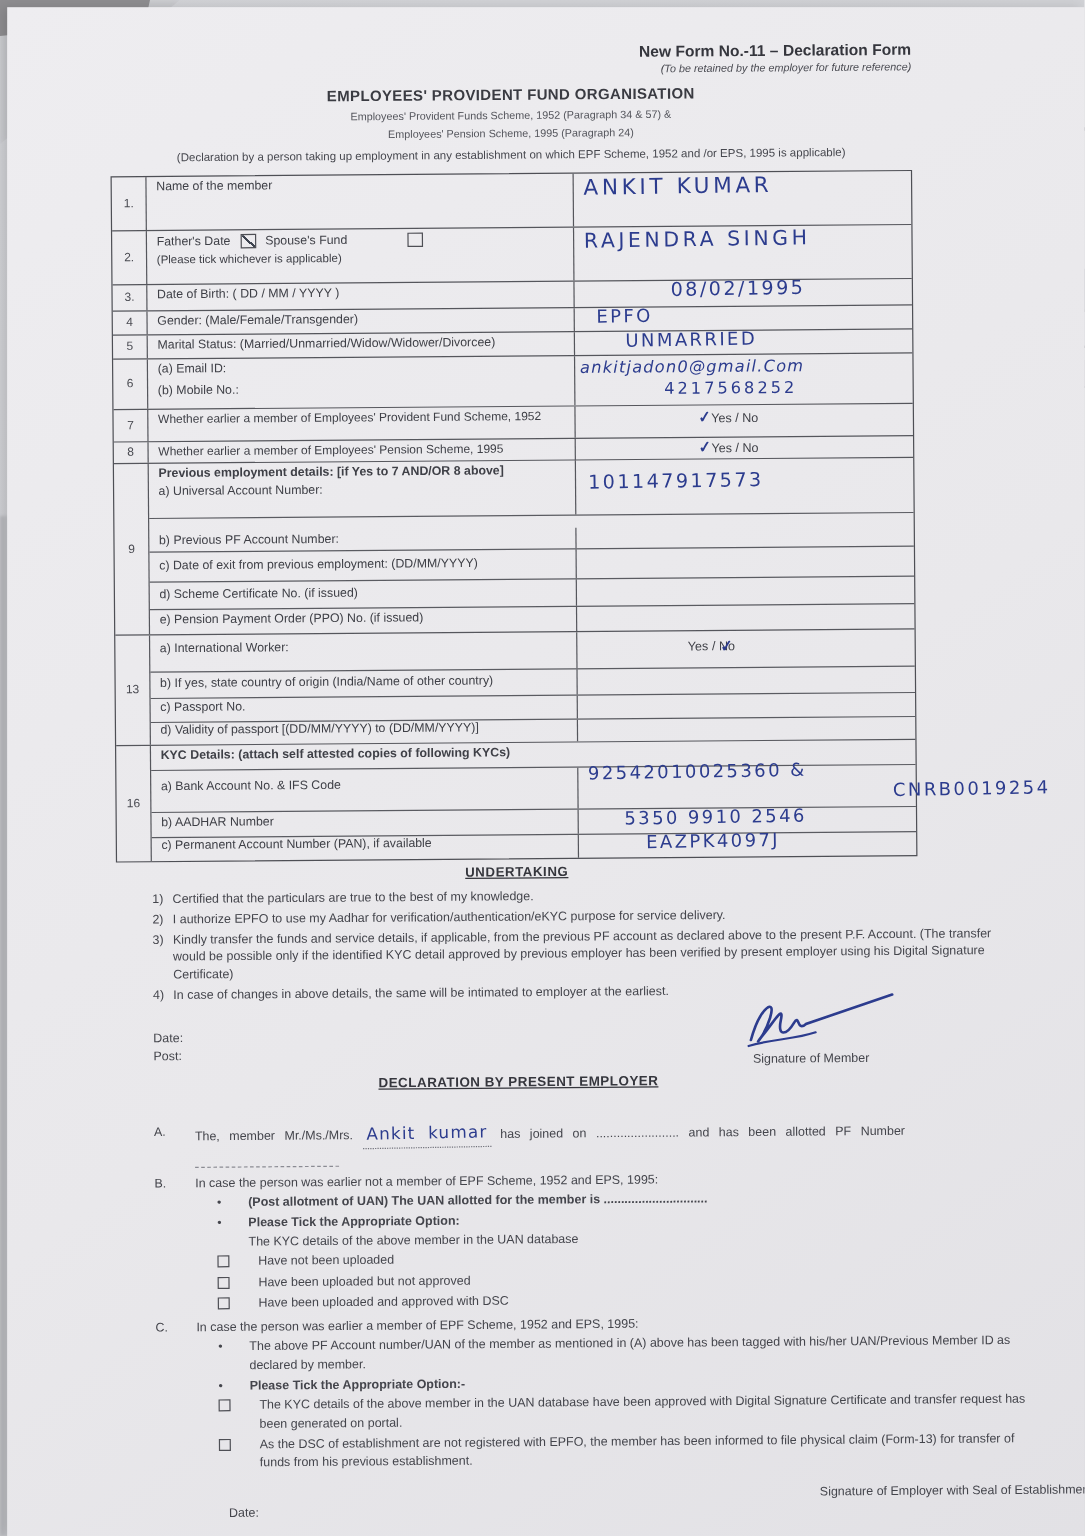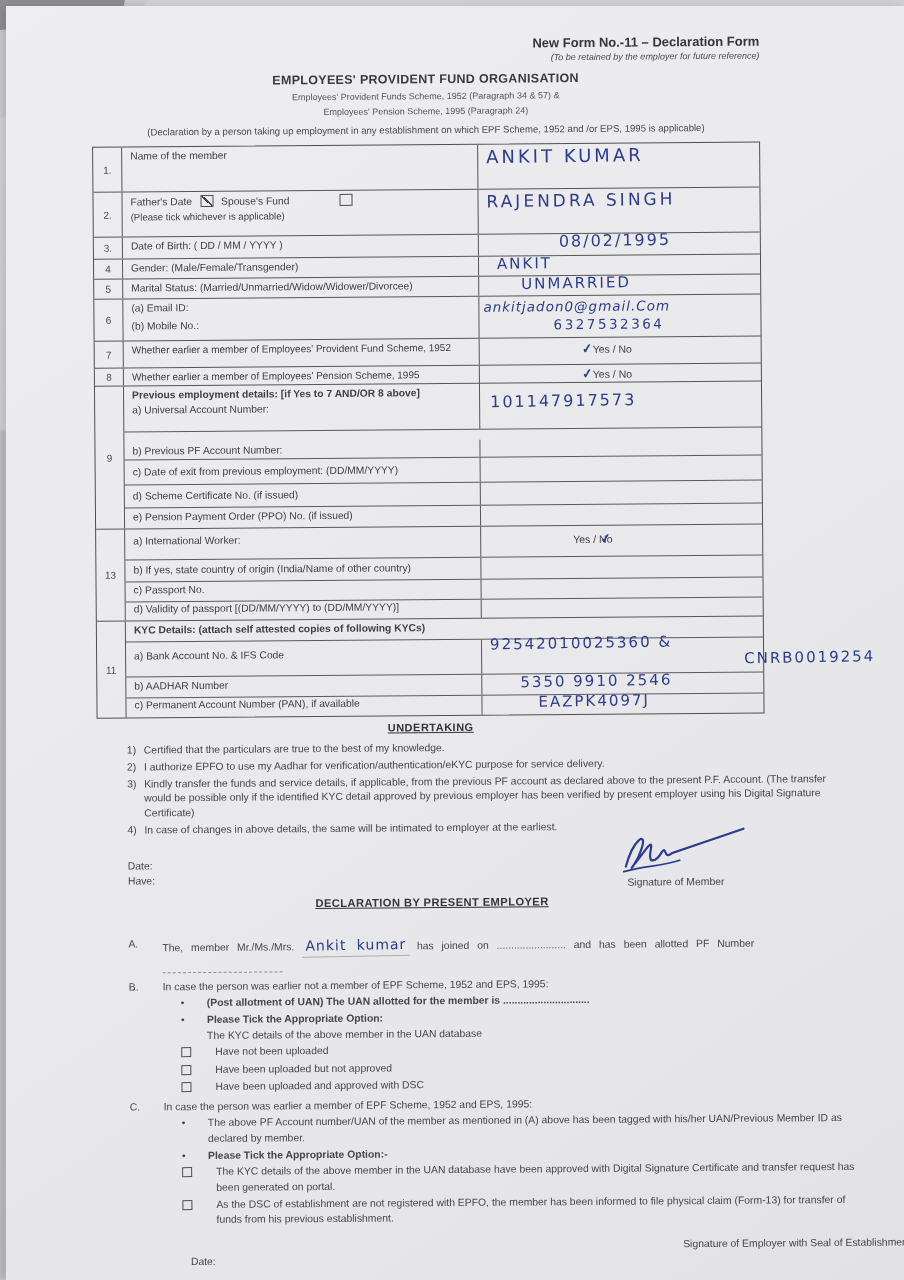--- a/index.html
+++ b/index.html
@@ -149,21 +149,21 @@
           <div class="tvalue" style="padding-left:80px;margin-top:-4px;"><span class="hw hw-md" style="font-size:16px;">08/02/1995</span></div>
         </div>
               </div>
       </div>
 
       <div class="trow" style="height:19px;">
         <div class="tnum">4</div>
         <div class="trest">
                 <div class="srow" style="flex:1;">
           <div class="tlabel">Gender: (Male/Female/Transgender)</div>
-          <div class="tvalue" style="padding-left:18px;margin-top:-3px;"><span class="hw hw-md">ANKIT</span></div>
+          <div class="tvalue" style="padding-left:18px;margin-top:-3px;"><span class="hw hw-md">EPFO</span></div>
         </div>
               </div>
       </div>
 
       <div class="trow" style="height:19px;">
         <div class="tnum">5</div>
         <div class="trest">
                 <div class="srow" style="flex:1;">
           <div class="tlabel">Marital Status: (Married/Unmarried/Widow/Widower/Divorcee)</div>
           <div class="tvalue" style="padding-left:42px;margin-top:-3px;"><span class="hw hw-md">UNMARRIED</span></div>
@@ -174,21 +174,21 @@
       <div class="trow" style="height:41px;">
         <div class="tnum">6</div>
         <div class="trest">
                 <div class="srow" style="flex:1;">
           <div class="tlabel">
             <div>(a)  Email ID:</div>
             <div style="margin-top:7px;">(b)  Mobile No.:</div>
           </div>
           <div class="tvalue" style="padding-left:4px;">
             <div><span class="hw hw-sm">ankitjadon0@gmail.Com</span></div>
-            <div style="padding-left:70px;"><span class="hw hw-sm" style="font-style:normal;letter-spacing:2.5px;">6327532364</span></div>
+            <div style="padding-left:70px;"><span class="hw hw-sm" style="font-style:normal;letter-spacing:2.5px;">4217568252</span></div>
           </div>
         </div>
               </div>
       </div>
 
       <div class="trow" style="height:26px;">
         <div class="tnum">7</div>
         <div class="trest">
                 <div class="srow" style="flex:1;">
           <div class="tlabel" style="font-size:10px;">Whether earlier a member of Employees' Provident Fund Scheme, 1952</div>
@@ -254,21 +254,21 @@
             <div class="tvalue"></div>
           </div>
           <div class="srow" style="height:18px;">
             <div class="tlabel" style="padding-top:1px;">d)   Validity of passport [(DD/MM/YYYY) to (DD/MM/YYYY)]</div>
             <div class="tvalue"></div>
           </div>
         </div>
       </div>
 
       <div class="trow">
-        <div class="tnum">11</div>
+        <div class="tnum">16</div>
         <div class="trest">
           <div class="srow" style="height:20px;">
             <div class="tlabel bold" style="border-right:none;width:100%;flex:1 1 auto;">KYC Details: (attach self attested copies of following KYCs)</div>
           </div>
           <div class="srow" style="height:34px;">
             <div class="tlabel" style="padding-top:8px;">a)   Bank Account No. &amp; IFS Code</div>
             <div class="tvalue" style="margin-top:-6px;">
               <span class="hw hw-md" style="font-size:15px;">92542010025360  &amp;</span>
               <span class="hw hw-md outside-val" style="font-size:15px;">CNRB0019254</span>
             </div>
@@ -303,21 +303,21 @@
       </div>
       <div class="u-item">
         <div class="u-no">4)</div>
         <div class="u-text">In case of changes in above details, the same will be intimated to employer at the earliest.</div>
       </div>
     </div>
 
     <div class="sig-area">
       <div class="dateplace">
         <div>Date:</div>
-        <div>Have:</div>
+        <div>Post:</div>
       </div>
       <div class="member-sign">
         <svg width="160" height="58" viewBox="0 0 160 58">
           <path d="M30 44 C 38 16, 52 8, 46 26 C 41 42, 30 52, 40 40 C 50 28, 58 14, 55 28 C 52 42, 60 40, 66 30 C 71 22, 68 38, 76 31 L 148 7" stroke="#2c3c8e" stroke-width="2.2" fill="none" stroke-linecap="round"></path>
           <path d="M28 49 C 48 43, 66 44, 84 38" stroke="#2c3c8e" stroke-width="1.8" fill="none" stroke-linecap="round"></path>
         </svg>
         <div class="member-sign-label">Signature of Member</div>
       </div>
       <div class="d-title">DECLARATION  BY PRESENT EMPLOYER</div>
     </div>

